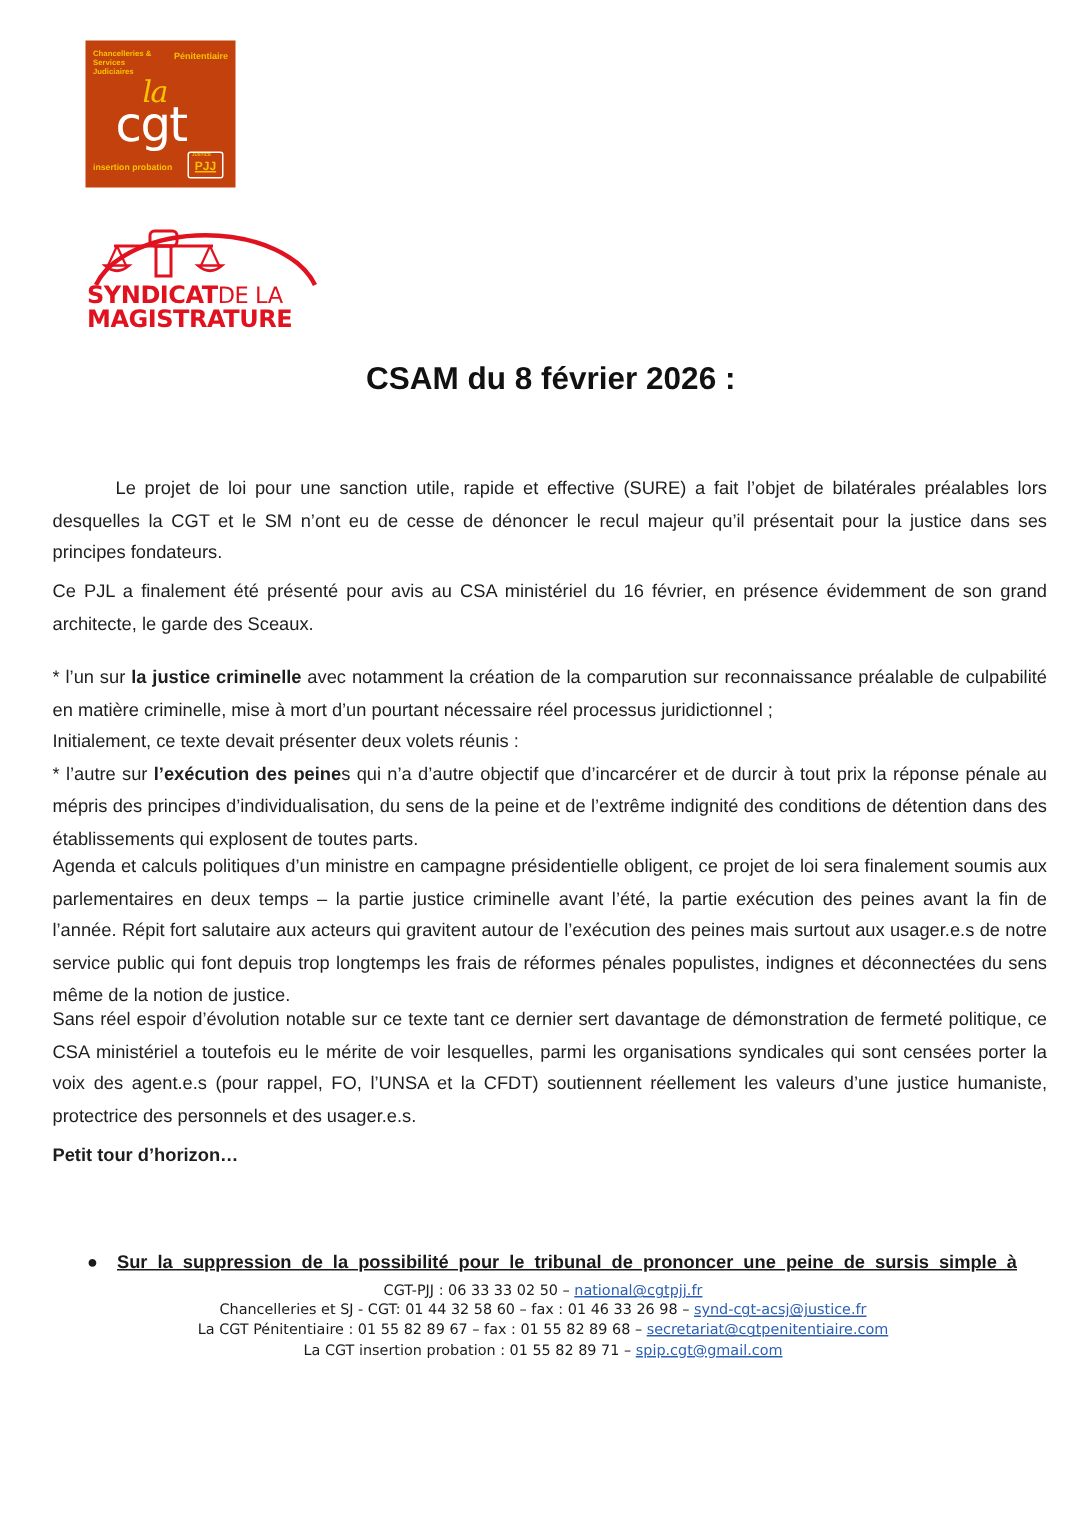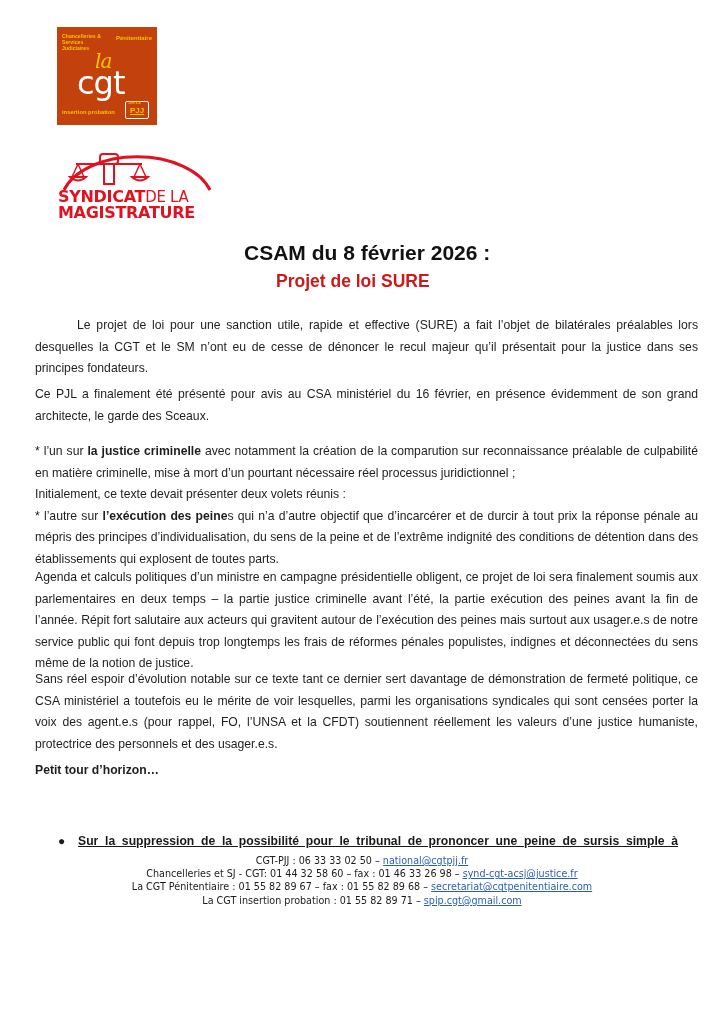--- a/index.html
+++ b/index.html
@@ -126,21 +126,20 @@
       <line x1="82" y1="20" x2="88" y2="33" stroke="#e1121f" stroke-width="1.5"></line>
       <path d="M74 33 Q82 40 90 33 Z" fill="none" stroke="#e1121f" stroke-width="1.8"></path>
     </svg>
     <div class="sm-line1">
       <span>SYNDICAT</span><span class="thin">DE LA</span>
     </div>
     <div class="sm-line2">MAGISTRATURE</div>
   </div>
 
   <div class="title-main">CSAM du 8 février 2026 :</div>
-  <div class="title-sub">Projet de loi SURE</div>
 
   <div class="body-text p1">
     <p><span class="indent"></span><span>Le projet de loi pour une sanction utile, rapide et effective (SURE) a fait l’objet de bilatérales préalables lors desquelles la CGT et le SM n’ont eu de cesse de dénoncer le recul majeur qu’il présentait pour la justice dans ses principes fondateurs.</span></p>
   </div>
 
   <div class="body-text p2">
     <p>Ce PJL a finalement été présenté pour avis au CSA ministériel du 16 février, en présence évidemment de son grand architecte, le garde des Sceaux.</p>
   </div>
 
   <div class="body-text p3">

